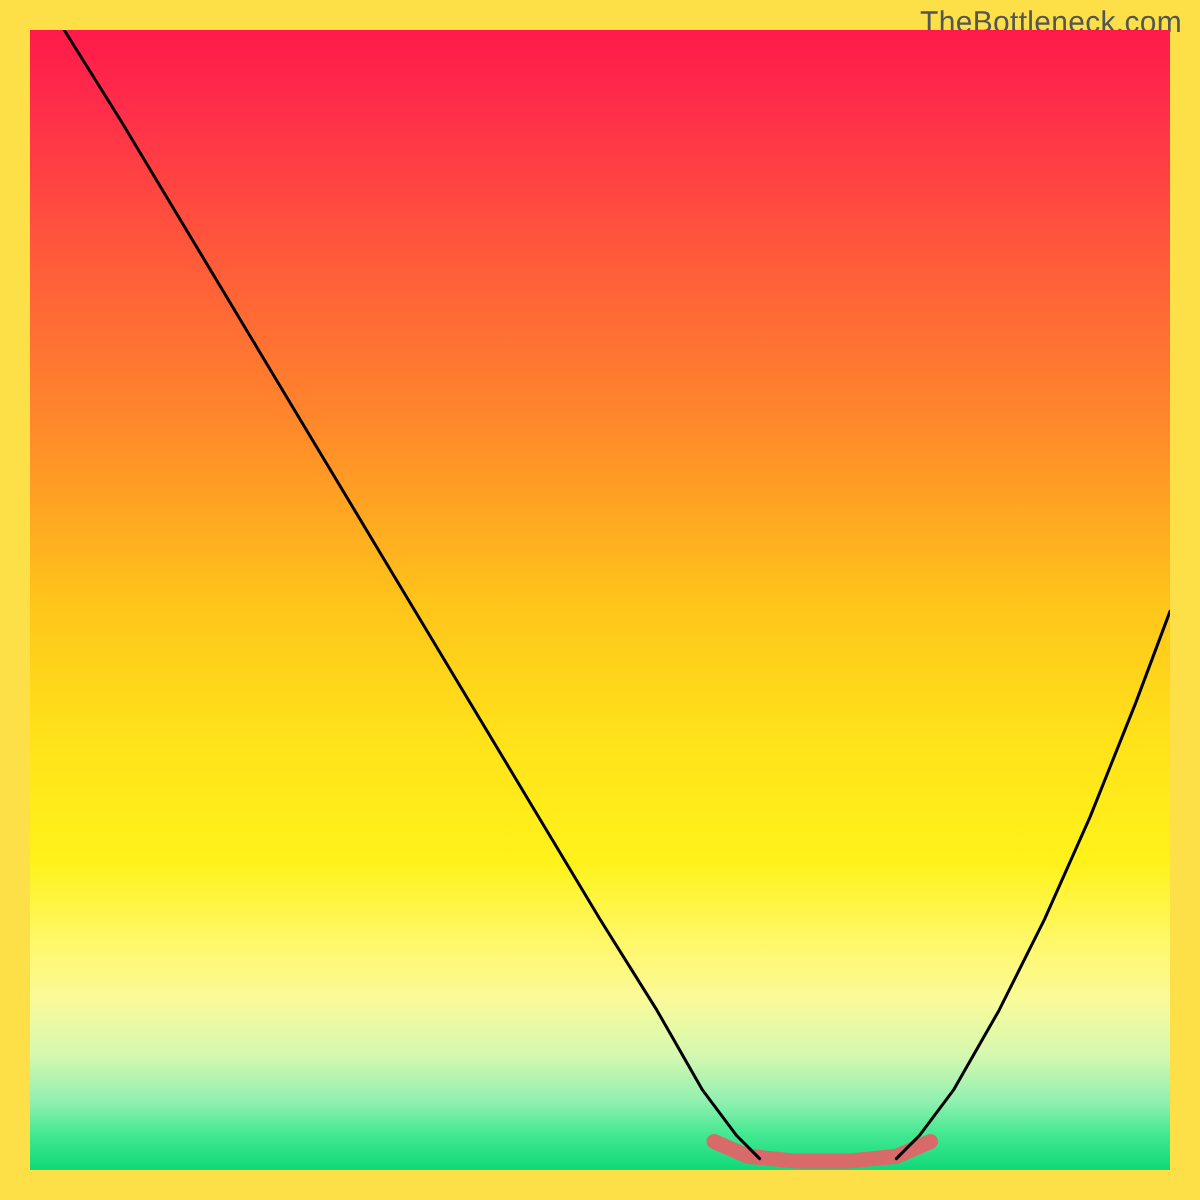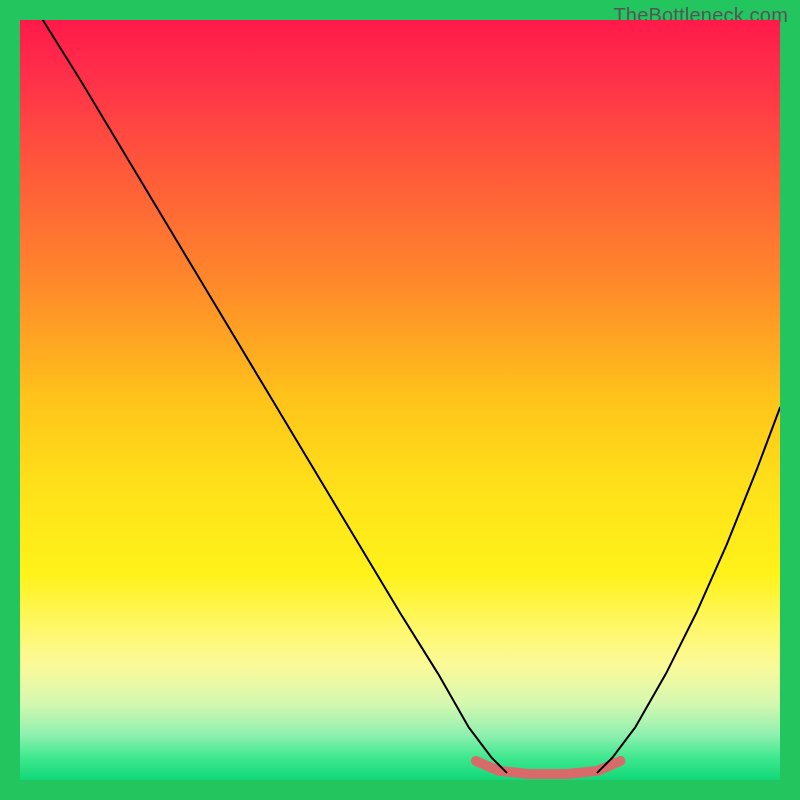--- a/index.html
+++ b/index.html
@@ -1,21 +1,21 @@
 <!DOCTYPE html>
 <html><head>
 <meta charset="utf-8">
 <style>
   * { margin: 0; padding: 0; box-sizing: border-box; }
   html, body { width: 800px; height: 800px; overflow: hidden; background: #000; }
   .chart-container {
     position: relative;
     width: 800px;
     height: 800px;
-    background: #22c55e;
+    background: #fde047;
   }
   .plot-area {
     position: absolute;
     left: 20px;
     top: 20px;
     width: 760px;
     height: 760px;
   }
   .watermark {
     position: absolute;

